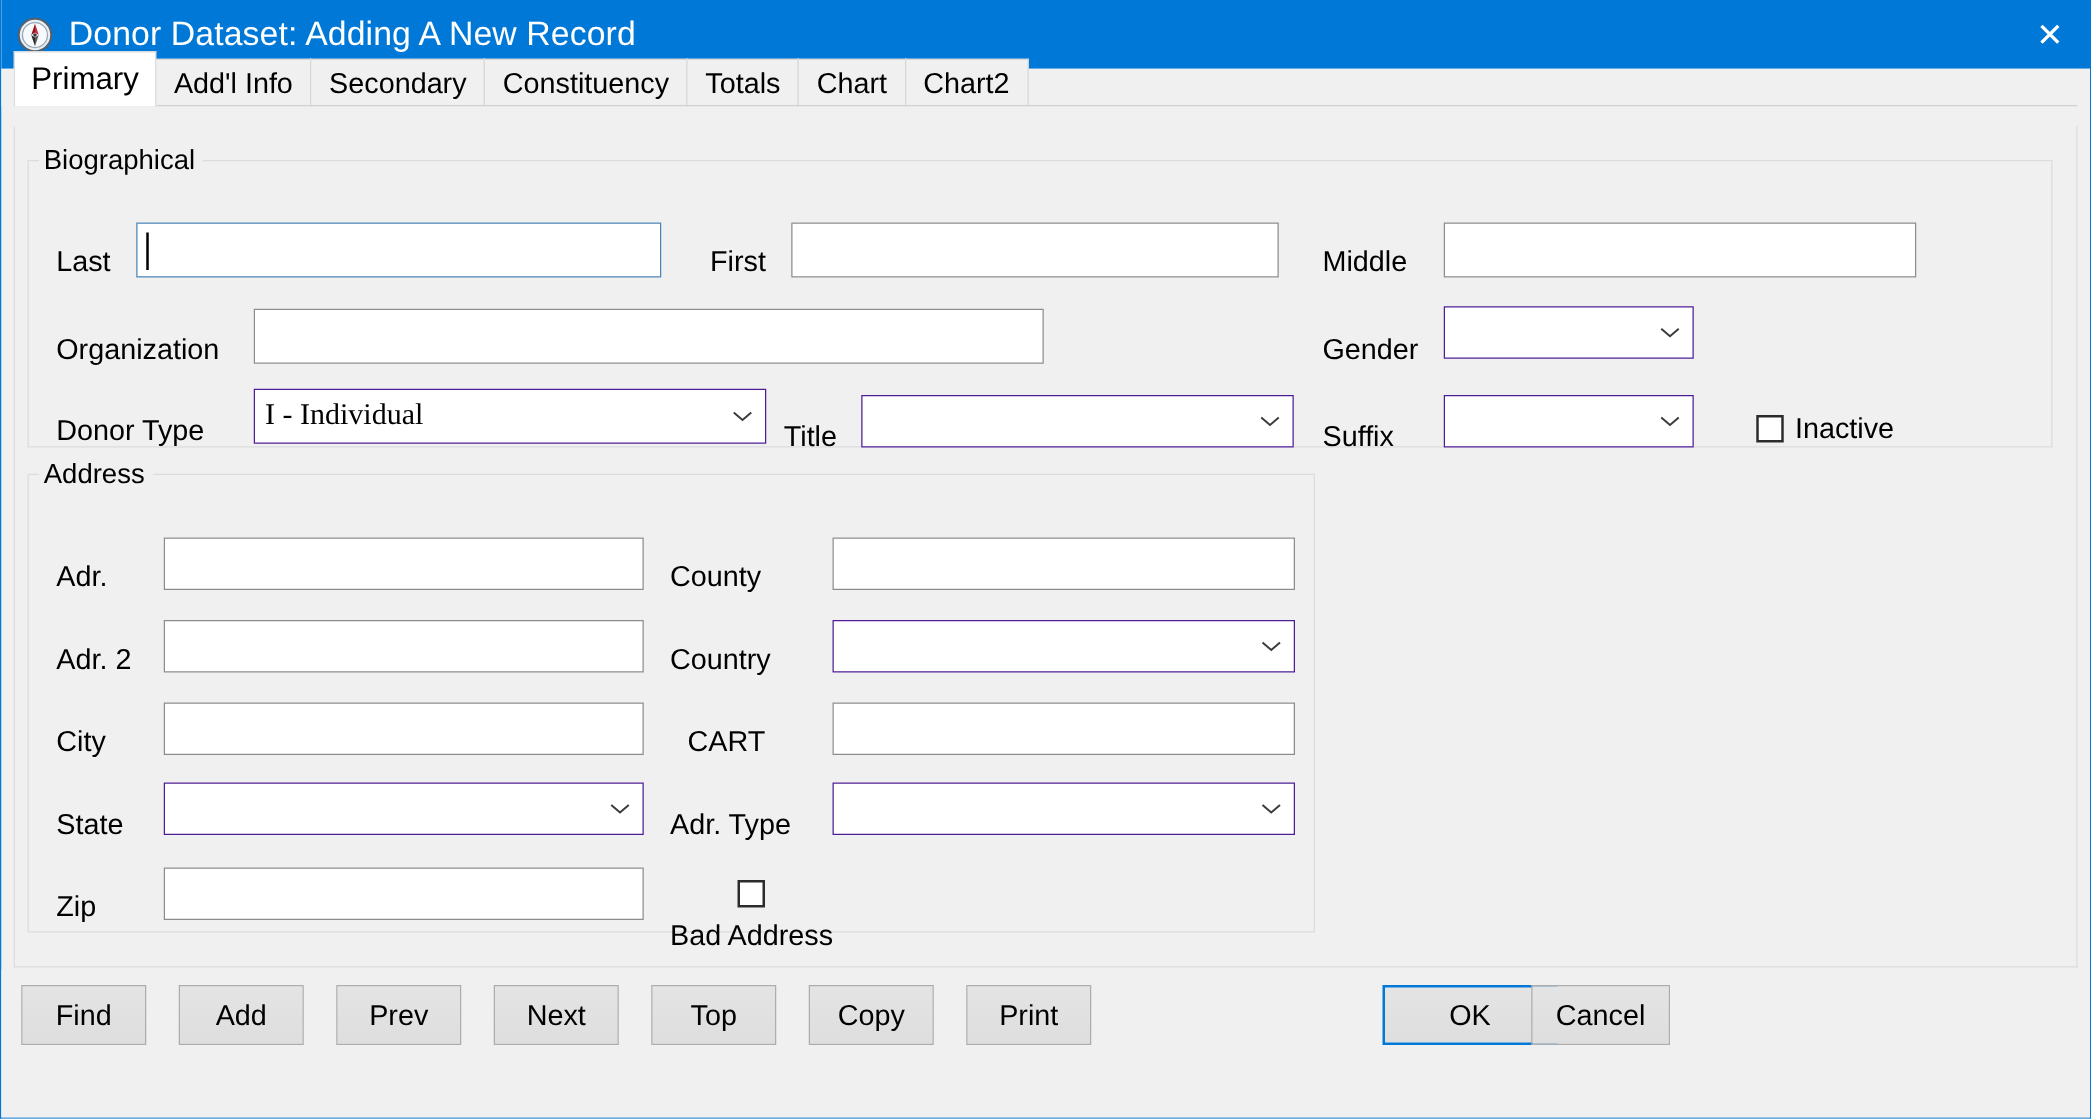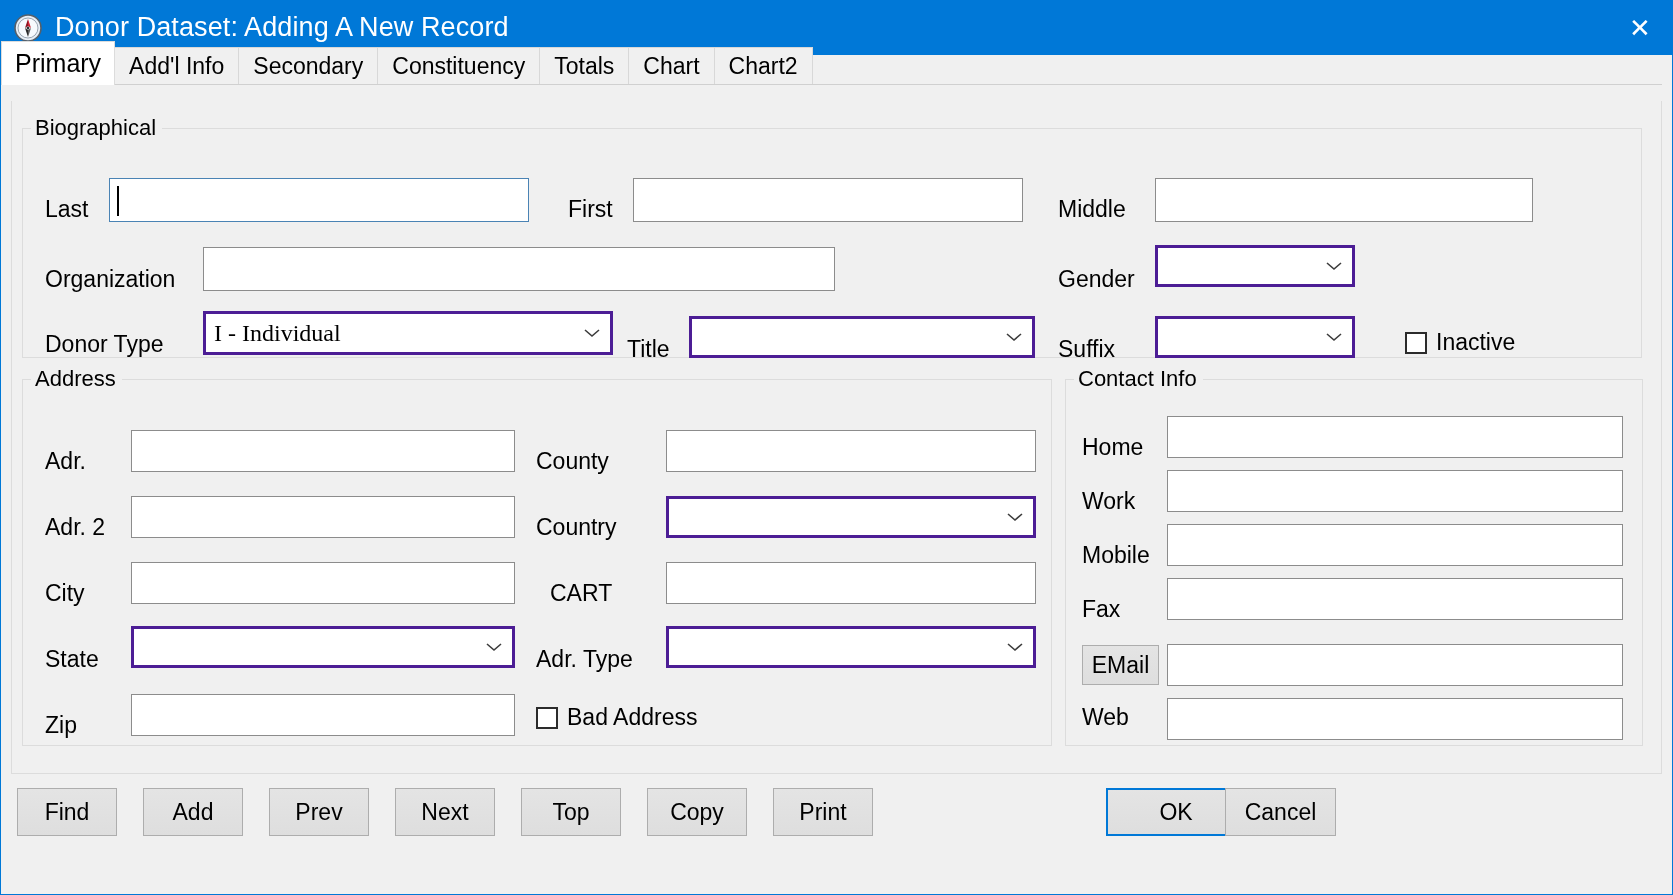--- a/index.html
+++ b/index.html
@@ -53,20 +53,21 @@
     line-height: 1;
     cursor: default;
   }
 
   
   .tabstrip {
     height: 30px;
     background: #f0f0f0;
     display: flex;
     align-items: flex-end;
+    padding-left: 10px;
     position: relative;
   }
   .tabstrip::after {
     content: "";
     position: absolute;
     left: 10px; right: 10px; bottom: 0;
     height: 1px;
     background: #d0d0d0;
   }
   .tab {
@@ -159,21 +160,21 @@
     position: absolute;
     width: 2px;
     background: #000;
     animation: blink 1.06s steps(1,end) infinite;
   }
   @keyframes blink { 0%,49% {opacity:1;} 50%,100% {opacity:0;} }
 
   .combo {
     position: absolute;
     background: #ffffff;
-    border: 3px solid #4c1d95;
+    border: 1px solid #4c1d95;
     font-size: 22px;
     color: #000;
   }
   .combo .cval {
     position: absolute;
     left: 8px; top: 50%;
     transform: translateY(-50%);
     font-family: "Liberation Serif", serif;
     font-size: 24px;
     white-space: nowrap;
@@ -387,49 +388,28 @@
       <div class="lbl" style="left:513px; top:256px;">Adr. Type</div>
       <div class="combo" style="left:643px; top:234px; width:370px; height:42px;">
         <span class="cval"></span>
         <span class="arrow">
           <svg width="16" height="10" viewBox="0 0 16 10">
               <path d="M1 2 L8 8 L15 2" fill="none" stroke="#3c3c3c" stroke-width="1.6"></path>
             </svg>
         </span>
       </div>
 
-      <div class="cbwrap" style="left:513px; top:312px;">
+      <div class="cbwrap" style="left:513px; top:312px;flex-direction:column;">
         <span class="cbbox"></span>
         <span>Bad Address</span>
       </div>
 
       <div class="btn" id="btn-archive">Archive Address</div>
     </fieldset>
 
-    <fieldset class="group" id="grp-contact">
-      <legend>Contact Info</legend>
-
-      <div class="lbl" style="left:16px; top:44px;">Home</div>
-      <div class="fld" style="left:101px; top:24px; width:456px; height:42px;"></div>
-
-      <div class="lbl" style="left:16px; top:98px;">Work</div>
-      <div class="fld" style="left:101px; top:78px; width:456px; height:42px;"></div>
-
-      <div class="lbl" style="left:16px; top:152px;">Mobile</div>
-      <div class="fld" style="left:101px; top:132px; width:456px; height:42px;"></div>
-
-      <div class="lbl" style="left:16px; top:206px;">Fax</div>
-      <div class="fld" style="left:101px; top:186px; width:456px; height:42px;"></div>
-
-      <div class="btn" id="btn-email">EMail</div>
-      <div class="fld" style="left:101px; top:252px; width:456px; height:42px;"></div>
-
-      <div class="lbl" style="left:16px; top:314px;">Web</div>
-      <div class="fld" style="left:101px; top:306px; width:456px; height:42px;"></div>
-    </fieldset>
 
   </div>
 
   <div class="footer">
     <div class="bar">
       <div class="btn" style="left:0px;   width:100px;">Find</div>
       <div class="btn" style="left:126px; width:100px;">Add</div>
       <div class="btn" style="left:252px; width:100px;">Prev</div>
       <div class="btn" style="left:378px; width:100px;">Next</div>
       <div class="btn" style="left:504px; width:100px;">Top</div>

